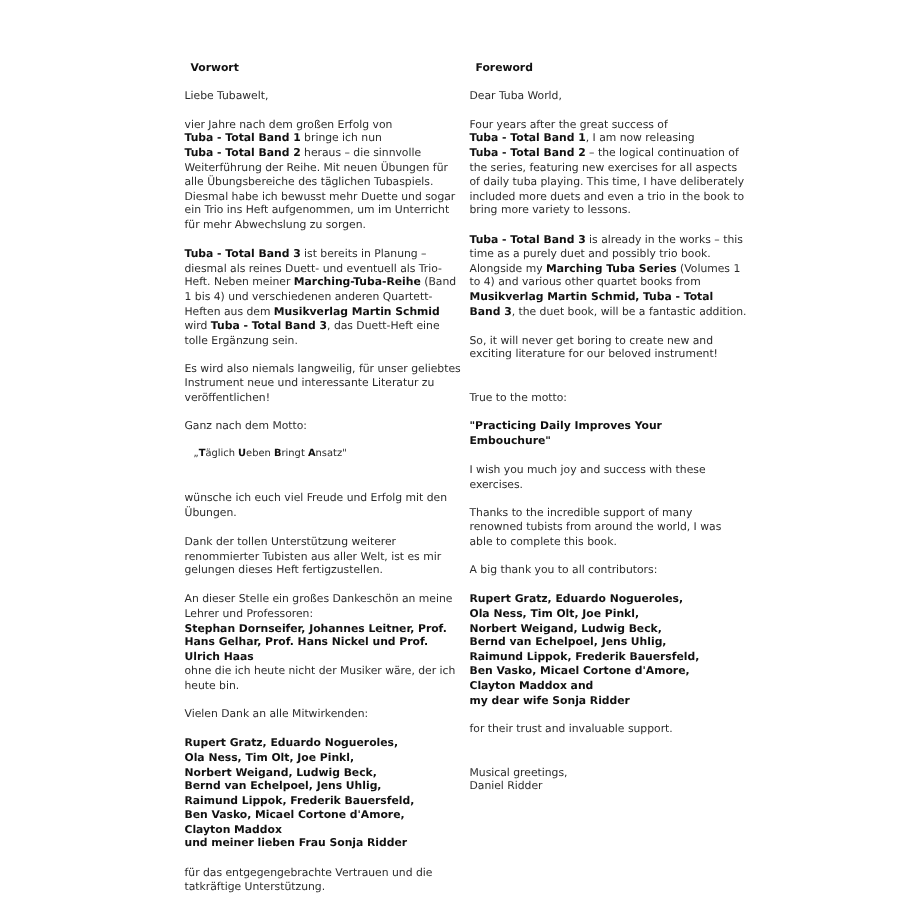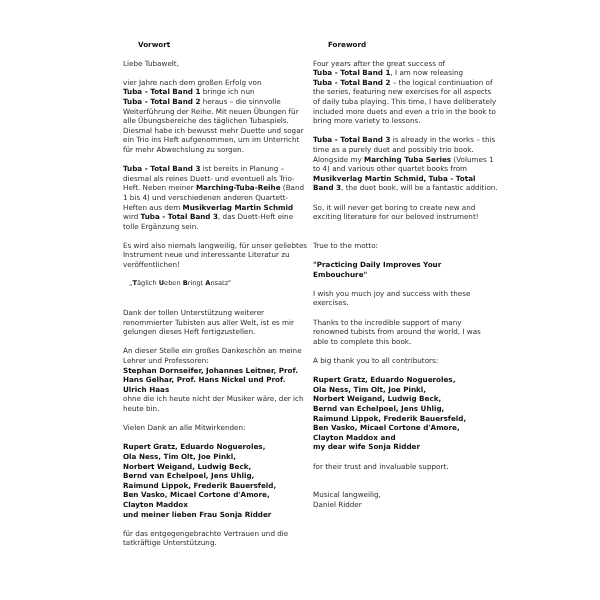--- a/index.html
+++ b/index.html
@@ -1,43 +1,45 @@
 <!DOCTYPE html>
 <html><head>
 <meta charset="utf-8">
 <style>
   html, body { margin: 0; padding: 0; background: #ffffff; }
   body { width: 600px; height: 600px; position: relative; overflow: hidden;
          font-family: "DejaVu Sans", sans-serif; color: #2a2a2a; }
   .col { position: absolute; top: 40px; width: 185px; font-size: 7.2px; line-height: 9.6px; }
   .col.left { left: 123px; }
   .col.right { left: 313px; }
-  .heading { font-weight: bold; color: #111; margin: 0 0 9px 15px; }
+  .heading { font-weight: bold; color: #111; margin: 0 0 9px 4px; }
   p { margin: 0 0 9.6px 0; }
   b { font-weight: bold; color: #111; }
   .gap { height: 9.6px; }
   .motto-de { font-size: 6.6px; padding-left: 6px; }
 </style>
 </head>
 <body>
 
 <div class="col left">
   <div class="heading">Vorwort</div>
   <p>Liebe Tubawelt,</p>
   <p>
     <span>vier Jahre nach dem großen Erfolg von</span><br>
     <b>Tuba - Total Band 1</b><span> bringe ich nun</span><br>
     <b>Tuba - Total Band 2</b><span> heraus – die sinnvolle Weiterführung der Reihe. Mit neuen Übungen für alle Übungsbereiche des täglichen Tubaspiels. Diesmal habe ich bewusst mehr Duette und sogar ein Trio ins Heft aufgenommen, um im Unterricht für mehr Abwechslung zu sorgen.</span>
   </p>
   <p>
     <b>Tuba - Total Band 3</b><span> ist bereits in Planung – diesmal als reines Duett- und eventuell als Trio-Heft. Neben meiner </span><b>Marching-Tuba-Reihe</b><span> (Band 1 bis 4) und verschiedenen anderen Quartett-Heften aus dem </span><b>Musikverlag Martin Schmid</b><span> wird </span><b>Tuba - Total Band 3</b><span>, das Duett-Heft eine tolle Ergänzung sein.</span>
   </p>
   <p>Es wird also niemals langweilig, für unser geliebtes Instrument neue und interessante Literatur zu veröffentlichen!</p>
+  <p>Ganz nach dem Motto:</p>
   <p class="motto-de"><span>„</span><b>T</b><span>äglich </span><b>U</b><span>eben </span><b>B</b><span>ringt </span><b>A</b><span>nsatz</span><span>"</span></p>
   <div class="gap"></div>
+  <p>wünsche ich euch viel Freude und Erfolg mit den Übungen.</p>
   <p>Dank der tollen Unterstützung weiterer renommierter Tubisten aus aller Welt, ist es mir gelungen dieses Heft fertigzustellen.</p>
   <p>
     <span>An dieser Stelle ein großes Dankeschön an meine Lehrer und Professoren:</span><br>
     <b>Stephan Dornseifer, Johannes Leitner, Prof. Hans Gelhar, Prof. Hans Nickel und Prof. Ulrich Haas</b><br>
     <span>ohne die ich heute nicht der Musiker wäre, der ich heute bin.</span>
   </p>
   <p>Vielen Dank an alle Mitwirkenden:</p>
   <p>
     <b>Rupert Gratz, Eduardo Nogueroles,</b><br>
     <b>Ola Ness, Tim Olt, Joe Pinkl,</b><br>
@@ -47,20 +49,21 @@
     <b>Ben Vasko, Micael Cortone d'Amore,</b><br>
     <b>Clayton Maddox</b><br>
     <b>und meiner lieben Frau Sonja Ridder</b>
   </p>
   <p>für das entgegengebrachte Vertrauen und die tatkräftige Unterstützung.</p>
 
 </div>
 
 <div class="col right">
   <div class="heading">Foreword</div>
+  <p>Dear Tuba World,</p>
   <p>
     <span>Four years after the great success of</span><br>
     <b>Tuba - Total Band 1</b><span>, I am now releasing</span><br>
     <b>Tuba - Total Band 2</b><span> – the logical continuation of the series, featuring new exercises for all aspects of daily tuba playing. This time, I have deliberately included more duets and even a trio in the book to bring more variety to lessons.</span>
   </p>
   <p>
     <b>Tuba - Total Band 3</b><span> is already in the works – this time as a purely duet and possibly trio book. Alongside my </span><b>Marching Tuba Series</b><span> (Volumes 1 to 4) and various other quartet books from </span><b>Musikverlag Martin Schmid,</b><span> </span><b>Tuba - Total Band 3</b><span>, the duet book, will be a fantastic addition.</span>
   </p>
   <p>So, it will never get boring to create new and exciting literature for our beloved instrument!</p>
   <div class="gap"></div>
@@ -75,17 +78,17 @@
     <b>Norbert Weigand, Ludwig Beck,</b><br>
     <b>Bernd van Echelpoel, Jens Uhlig,</b><br>
     <b>Raimund Lippok, Frederik Bauersfeld,</b><br>
     <b>Ben Vasko, Micael Cortone d'Amore,</b><br>
     <b>Clayton Maddox and</b><br>
     <b>my dear wife Sonja Ridder</b>
   </p>
   <p>for their trust and invaluable support.</p>
   <div class="gap"></div>
   <p>
-    <span>Musical langweilig,</span><br>
+    <span>Musical greetings,</span><br>
     <span>Daniel Ridder</span>
   </p>
 
 </div>
 
 </body></html>

